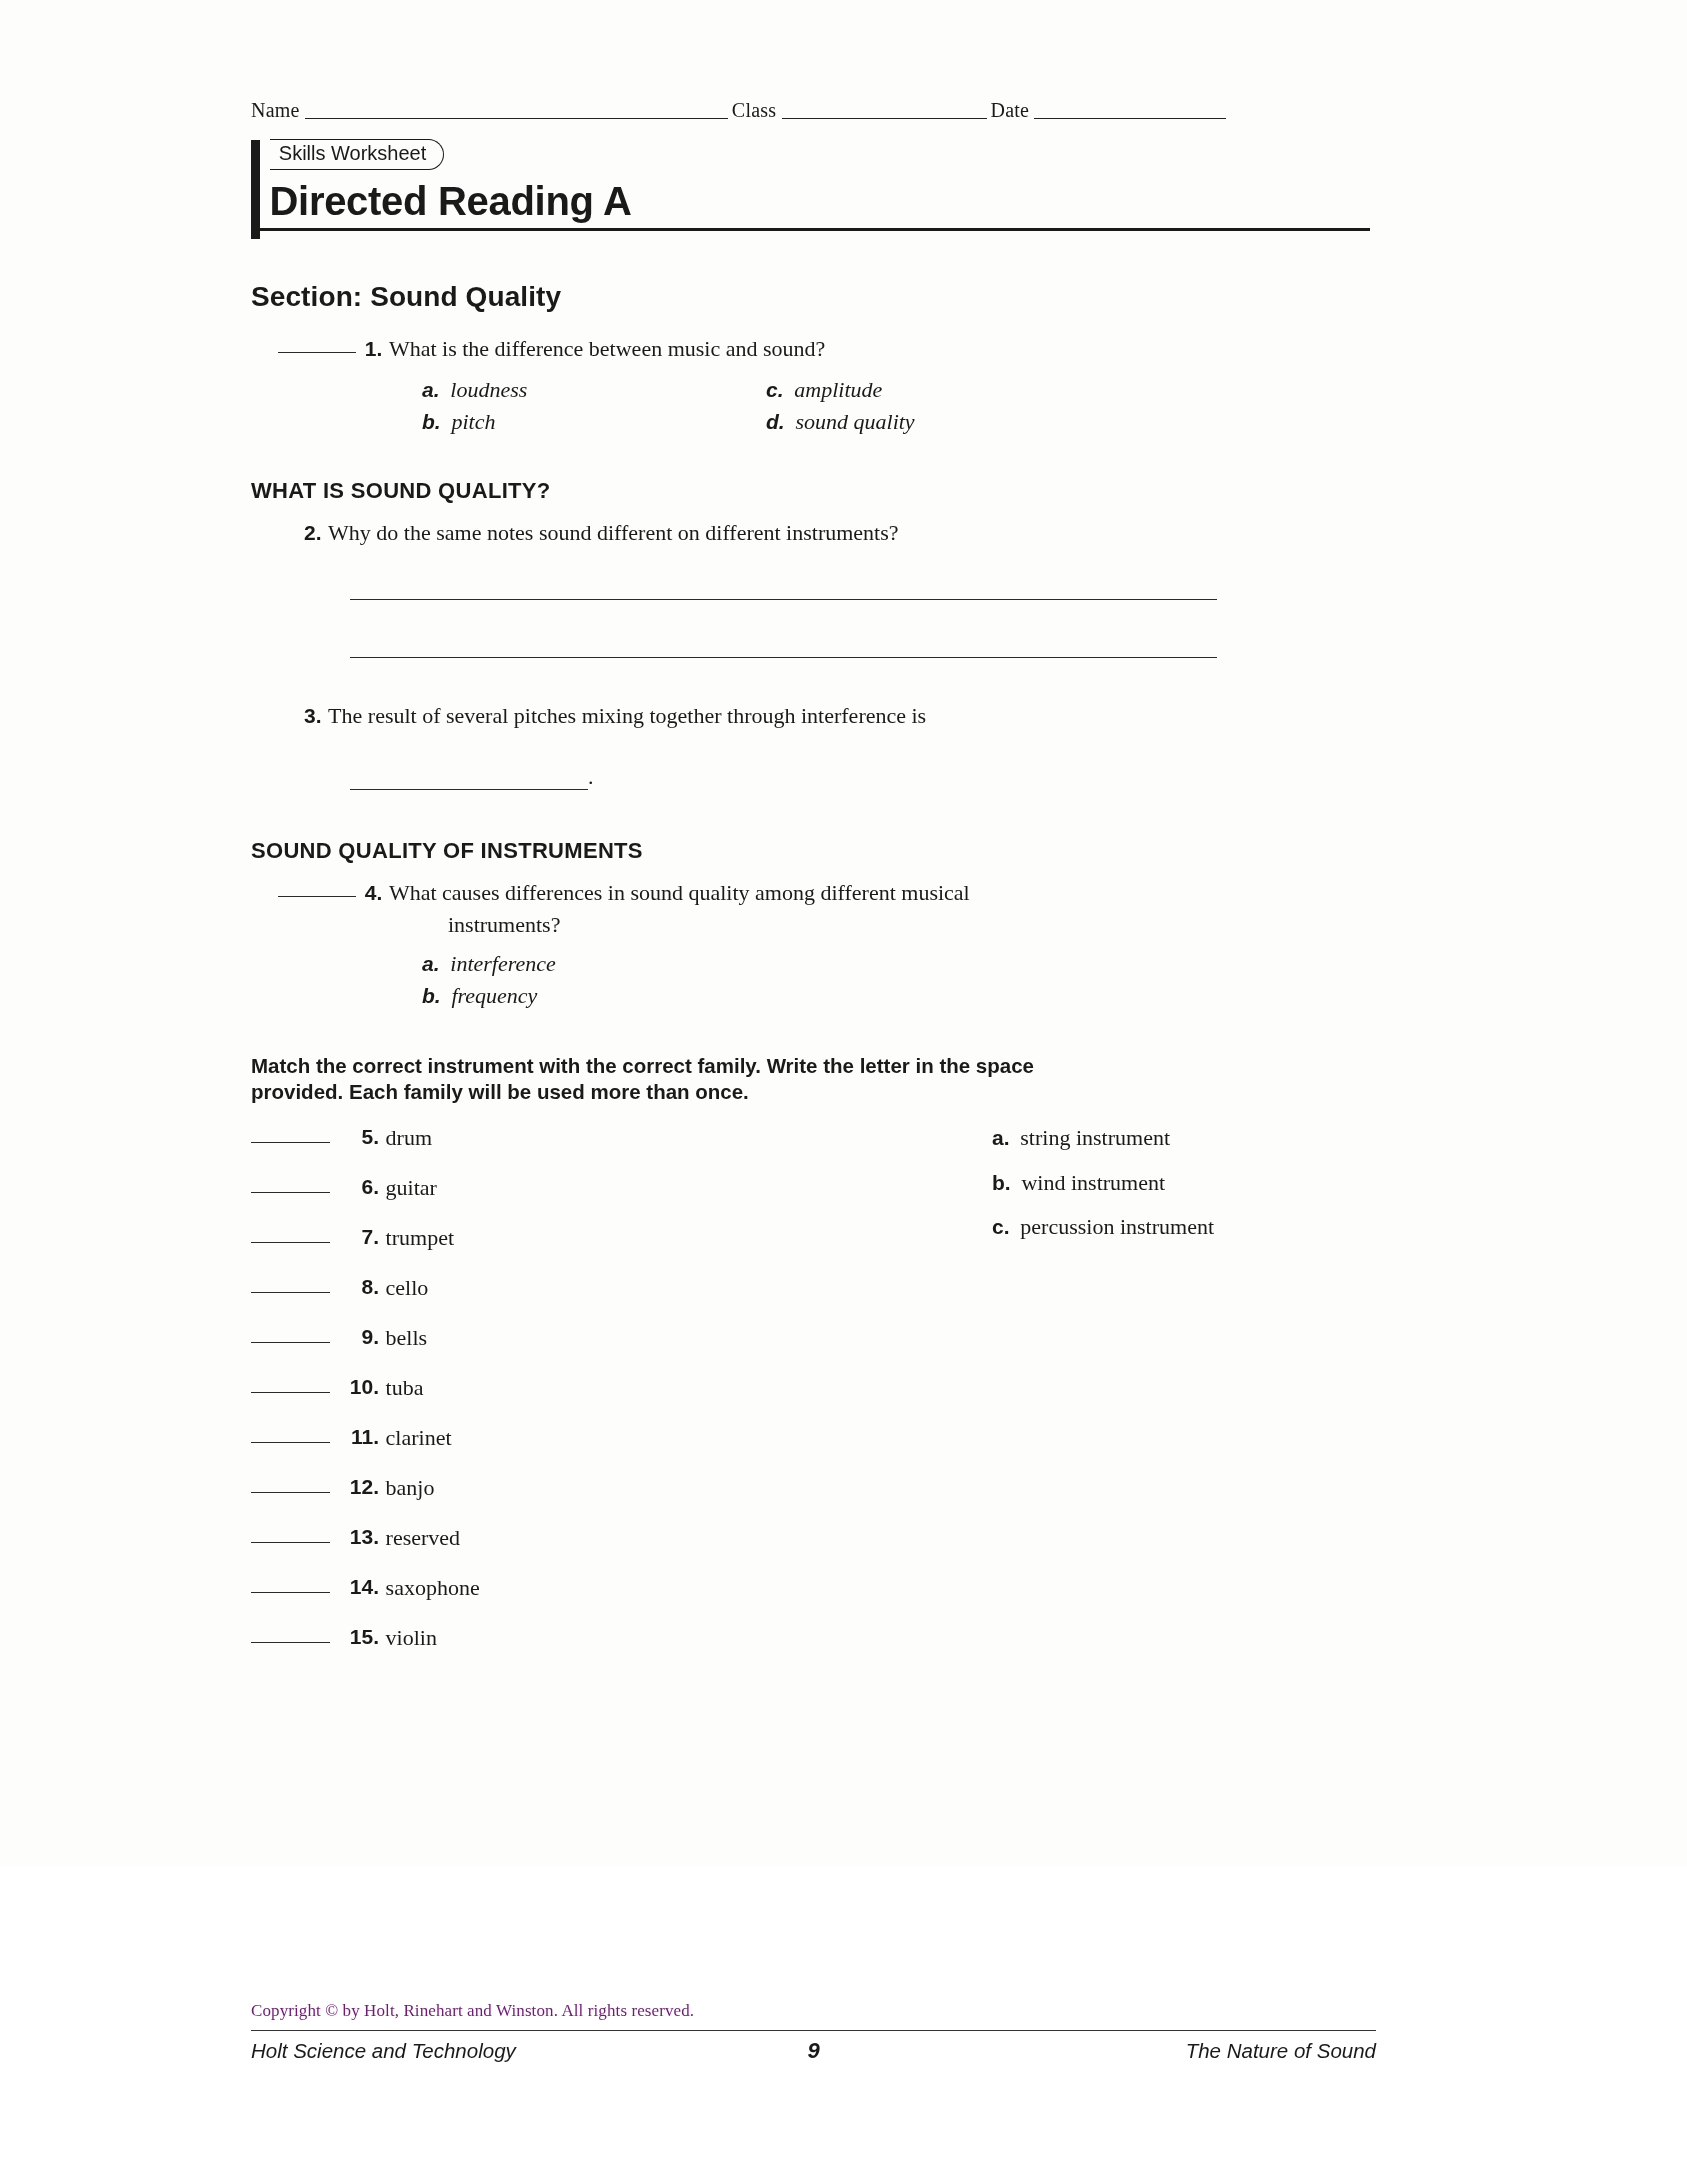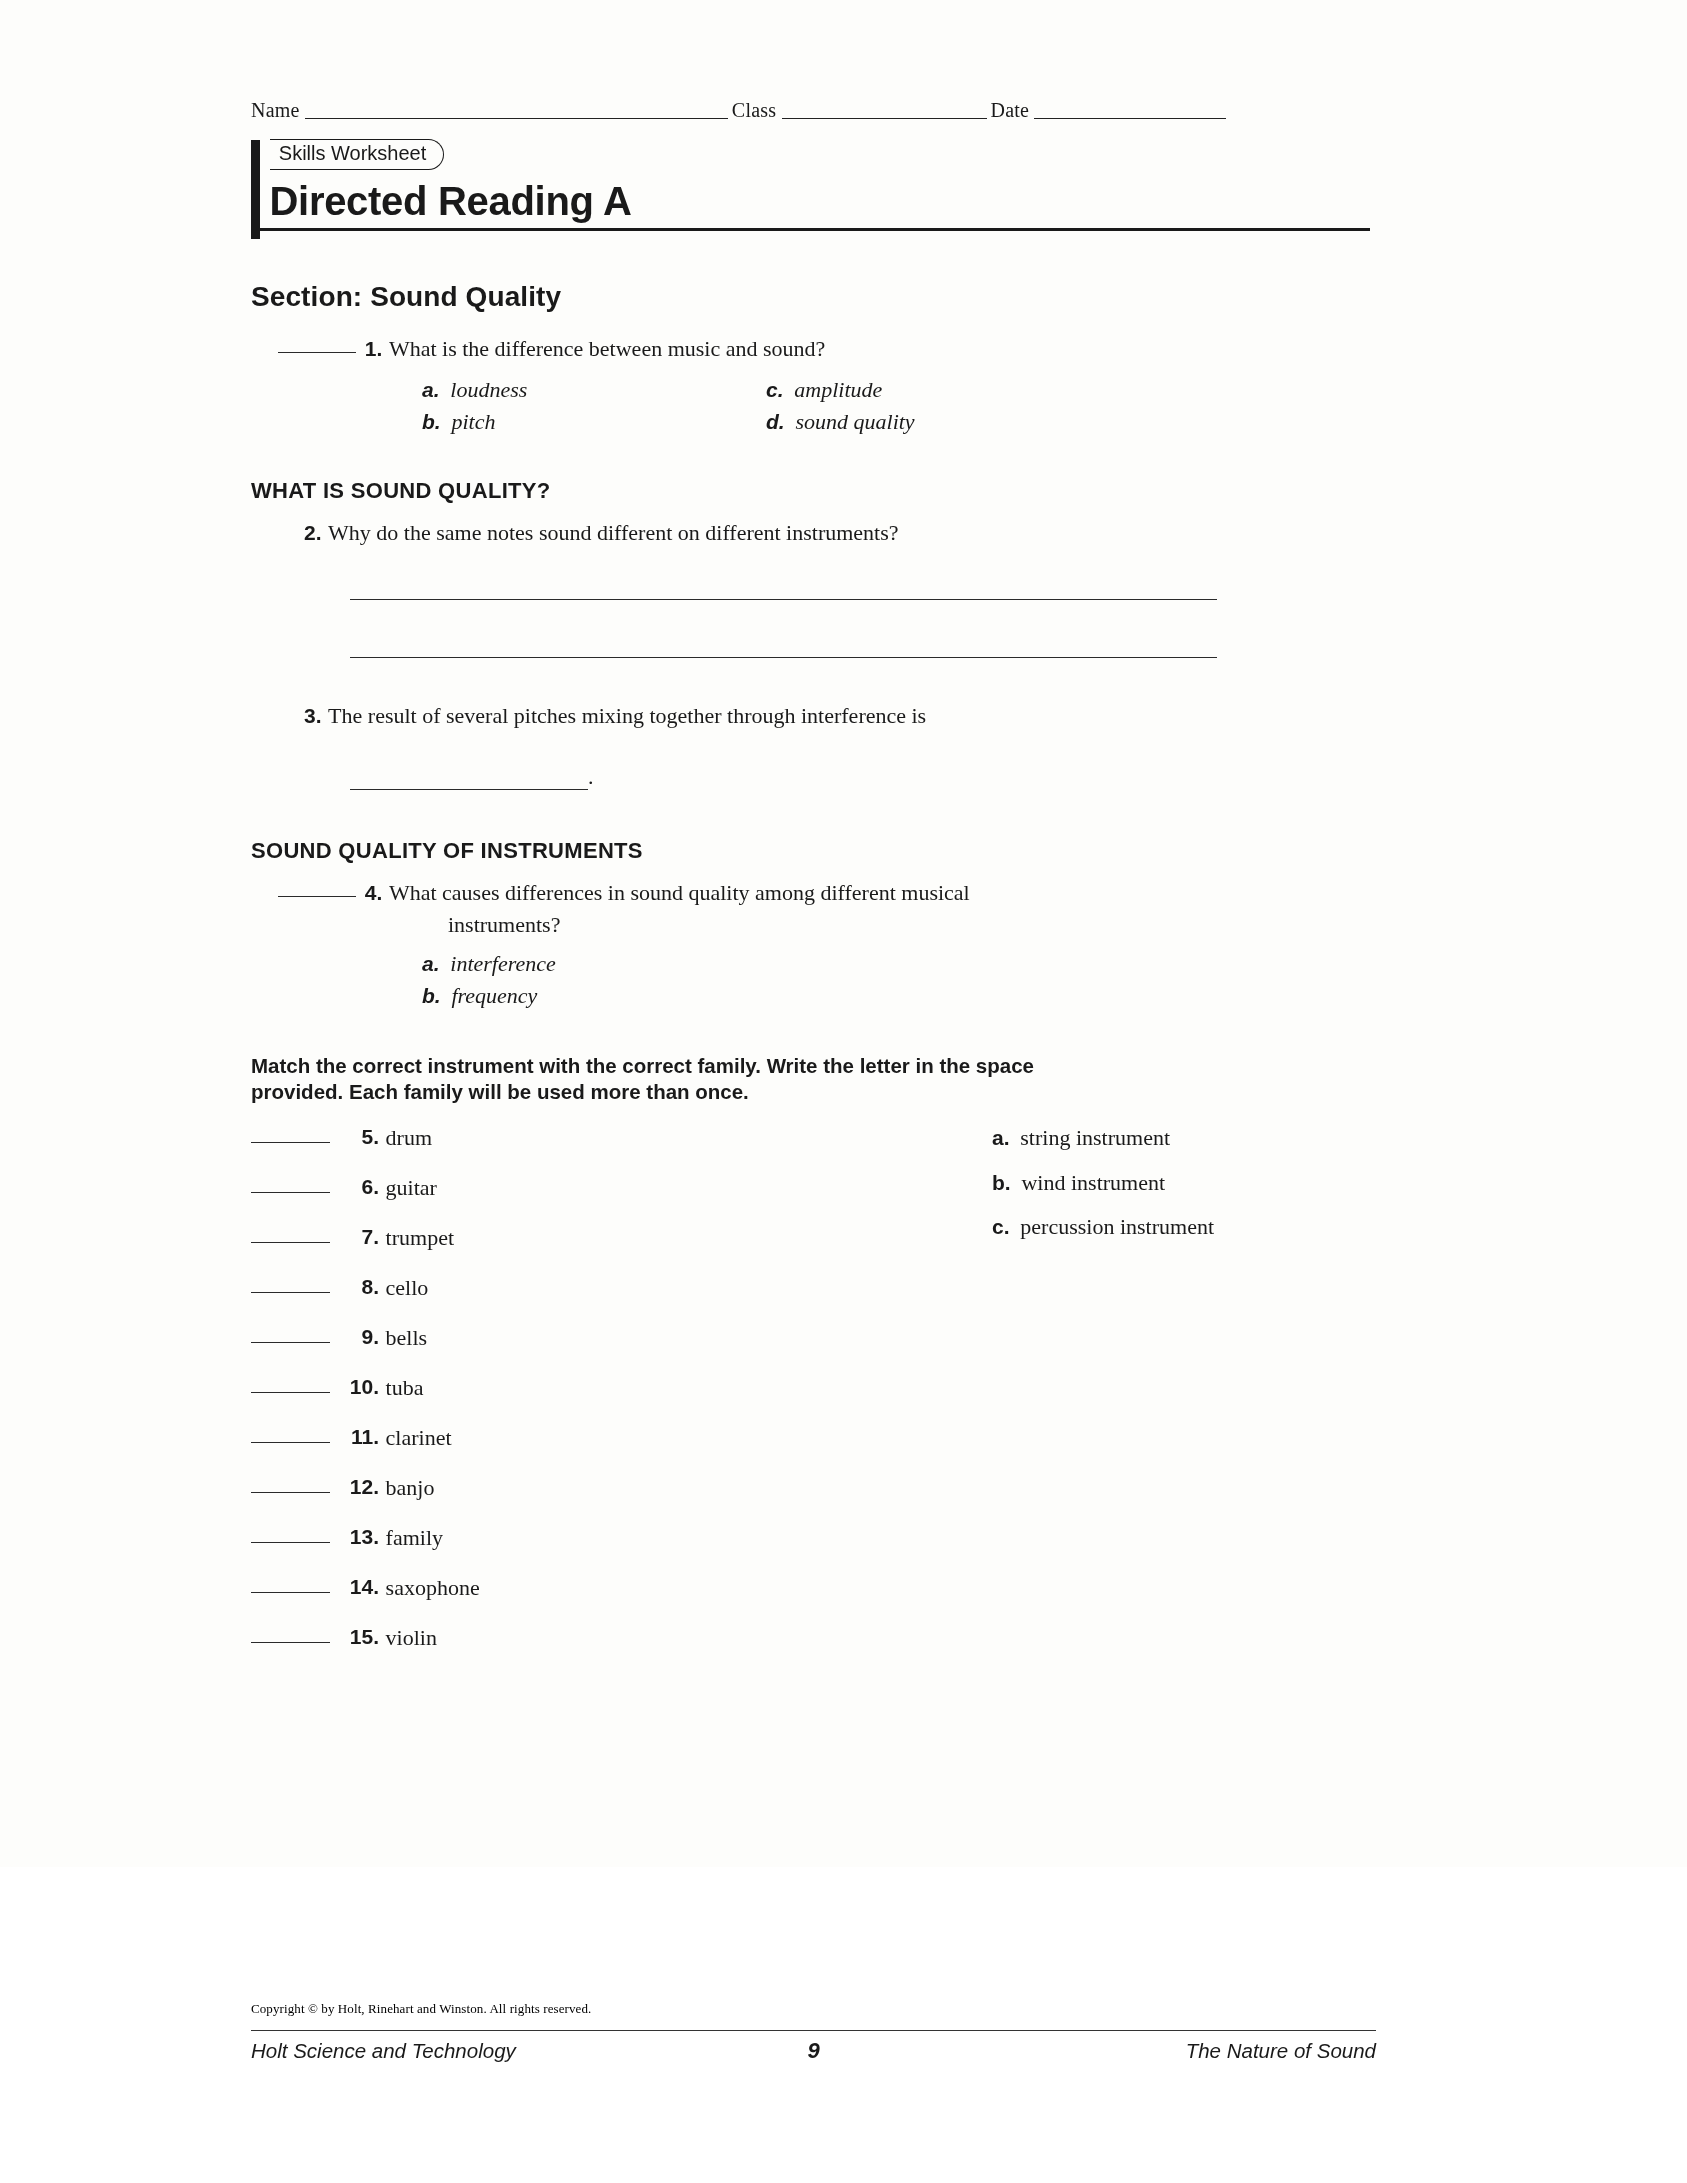--- a/index.html
+++ b/index.html
@@ -215,22 +215,22 @@
     font-weight: bold;
     font-size: 21px;
     margin-right: 5.3px;
   }
 
   
   .copyright {
     position: absolute;
     left: 251px;
     top: 2001px;
-    font-size: 13px;
-    color: #000000;
+    font-size: 17px;
+    color: #701a75;
     letter-spacing: 0.1px;
   }
   .footrule {
     position: absolute;
     left: 251px;
     top: 2030px;
     width: 1125px;
     border-bottom: 1.3px solid #333;
   }
   .footer {
@@ -387,21 +387,21 @@
           <span>clarinet</span>
         </div>
         <div class="match-row">
           <span class="blank"></span>
           <span class="mnum">12.</span>
           <span>banjo</span>
         </div>
         <div class="match-row">
           <span class="blank"></span>
           <span class="mnum">13.</span>
-          <span>family</span>
+          <span>reserved</span>
         </div>
         <div class="match-row">
           <span class="blank"></span>
           <span class="mnum">14.</span>
           <span>saxophone</span>
         </div>
         <div class="match-row">
           <span class="blank"></span>
           <span class="mnum">15.</span>
           <span>violin</span>

